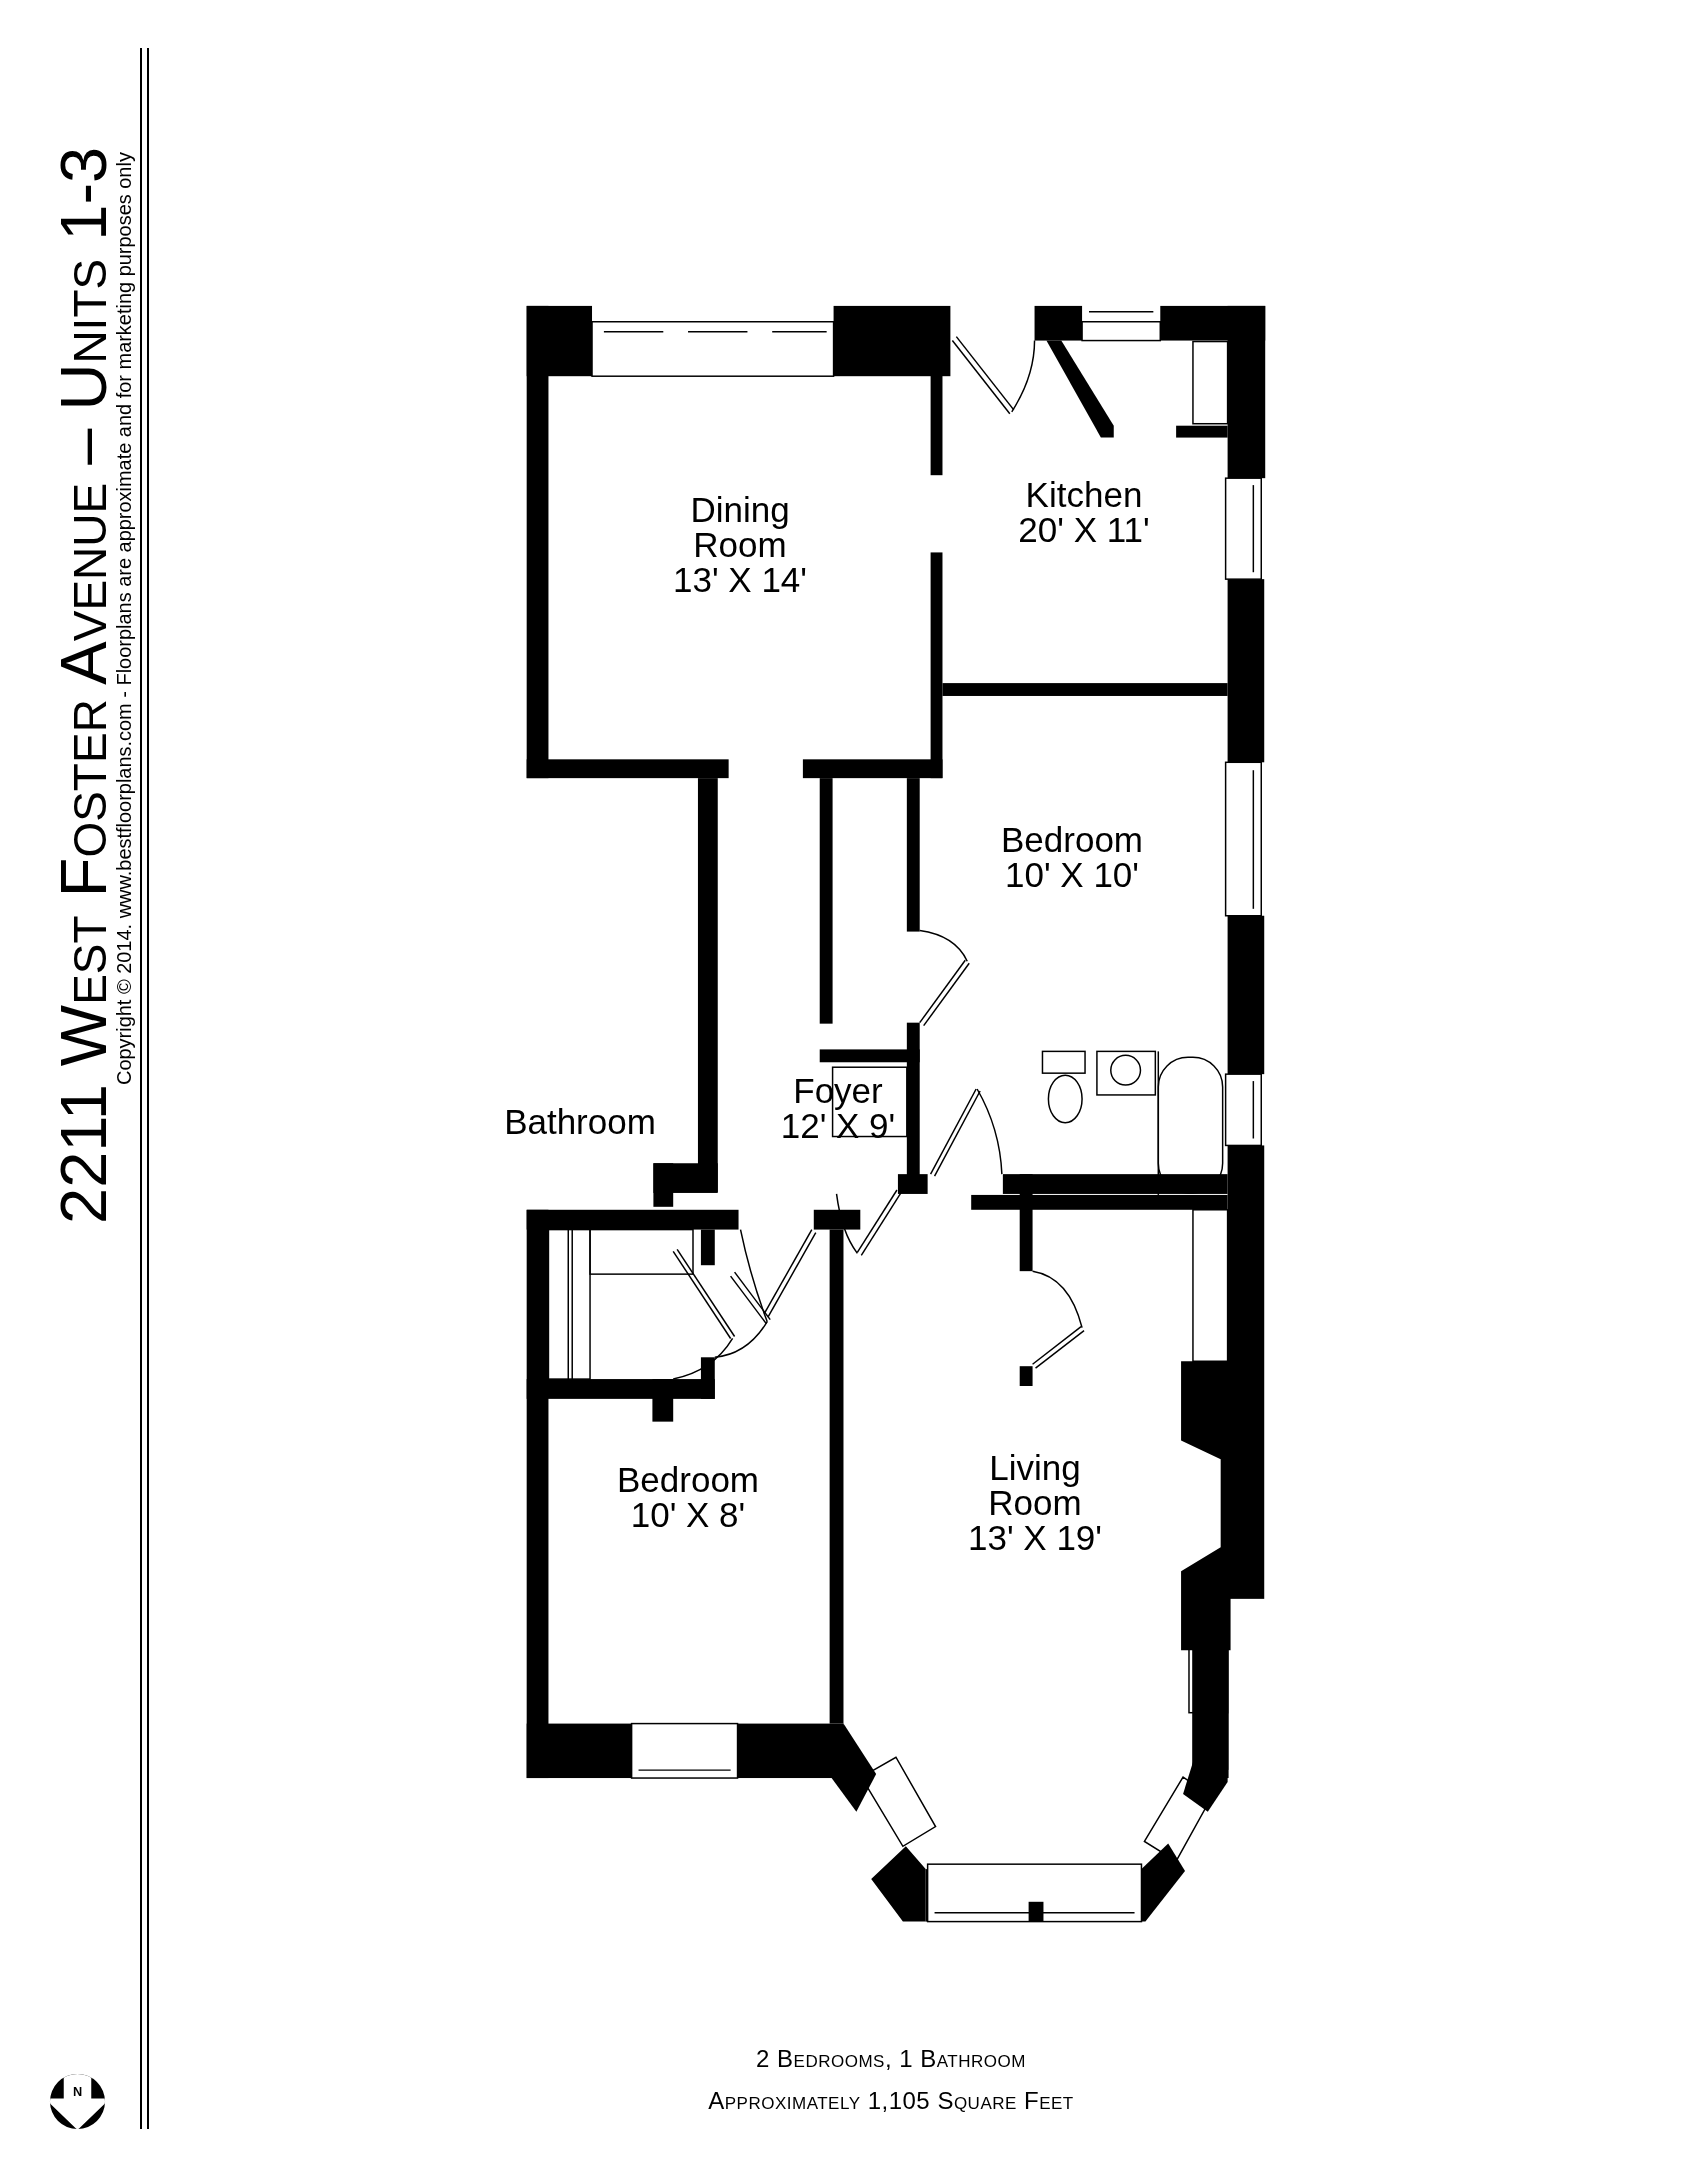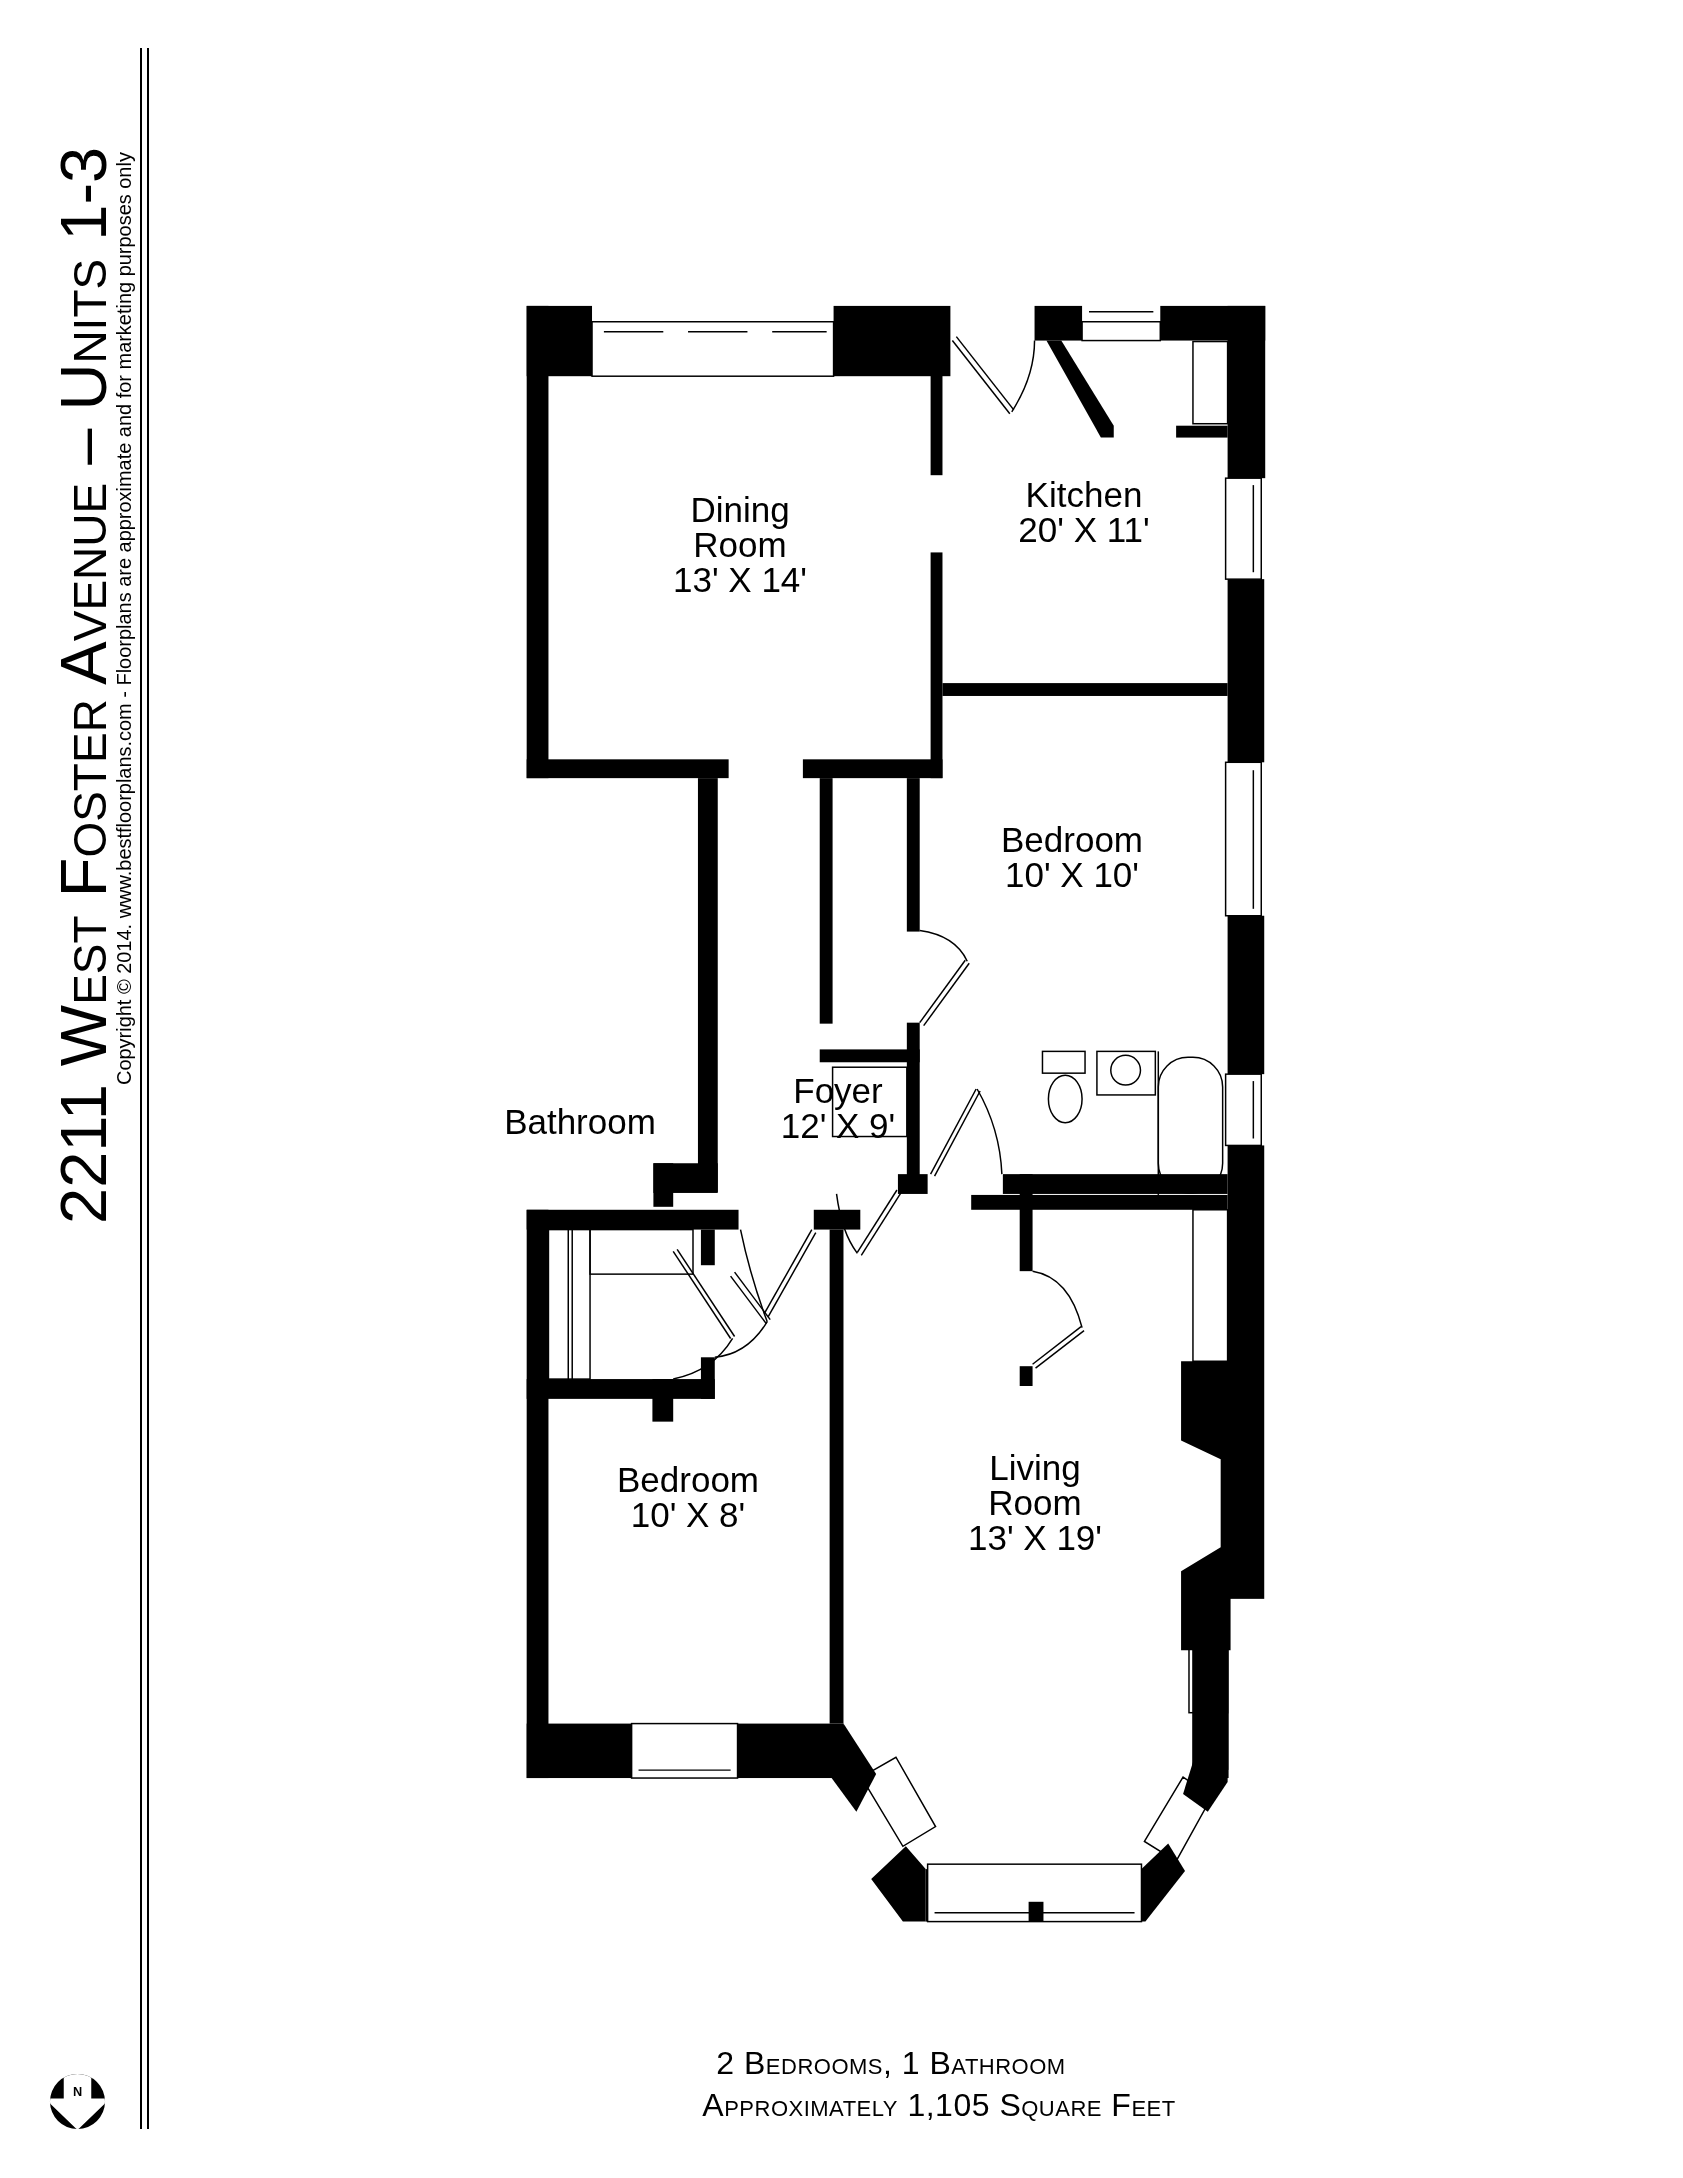--- a/index.html
+++ b/index.html
@@ -8,21 +8,21 @@
   .vtitle .t {
     position: absolute; white-space: nowrap; transform-origin: 0 0;
     transform: rotate(-90deg);
     font-family: "Liberation Sans", sans-serif;
   }
   #title { left: 51px; top: 1224px; font-size: 65px; letter-spacing: 0px; font-variant: small-caps; line-height: 1; }
   #subtitle { left: 113px; top: 1085px; font-size: 21px; line-height: 1; transform: rotate(-90deg) scaleX(0.95); }
   .rule { position: absolute; top: 48px; height: 2081px; width: 2px; background: #000; }
   .plan { position: absolute; left: 0; top: 0; }
   .room-label { position: absolute; text-align: center; font-size: 35px; line-height: 35px; transform: translateX(-50%); white-space: nowrap; }
-  .summary { position: absolute; left: 891px; transform: translateX(-50%); text-align: center; font-size: 32px; font-variant: small-caps; white-space: nowrap; letter-spacing: 0.5px; }
+  .summary { position: absolute; left: 891px; transform: translateX(-50%); text-align: center; font-size: 24px; font-variant: small-caps; white-space: nowrap; letter-spacing: 0.5px; }
   .compass { position: absolute; left: 49px; top: 2073px; width: 57px; height: 57px; }
 </style>
 </head>
 <body>
 
 <div class="vtitle">
   <div id="title" class="t">2211 West Foster Avenue – Units 1-3</div>
   <div id="subtitle" class="t">Copyright © 2014. www.bestfloorplans.com - Floorplans are approximate and for marketing purposes only</div>
 </div>
 <div class="rule" style="left:140px;"></div>
@@ -202,21 +202,21 @@
   <div>Bedroom</div>
   <div>10' X 8'</div>
 </div>
 <div class="room-label" style="left:1035px; top:1438px;margin-top:12px;">
   <div>Living</div>
   <div>Room</div>
   <div>13' X 19'</div>
 </div>
 
 <div class="summary" style="top:2045px;">2 Bedrooms, 1 Bathroom</div>
-<div class="summary" style="top:2087px;margin-left:48px;">Approximately 1,105 Square Feet</div>
+<div class="summary" style="top:2087px;">Approximately 1,105 Square Feet</div>
 
 <div class="compass">
   <svg width="57" height="57" viewBox="0 0 58 58">
     <defs>
         <clipPath id="cc">
           <circle cx="29" cy="29" r="28"></circle>
         </clipPath>
       </defs>
     <circle cx="29" cy="29" r="28" fill="#000"></circle>
     <polygon clip-path="url(#cc)" points="15,0 43,0 43,26 58,26 58,30 29,58 0,30 0,26 15,26" fill="#fff"></polygon>

